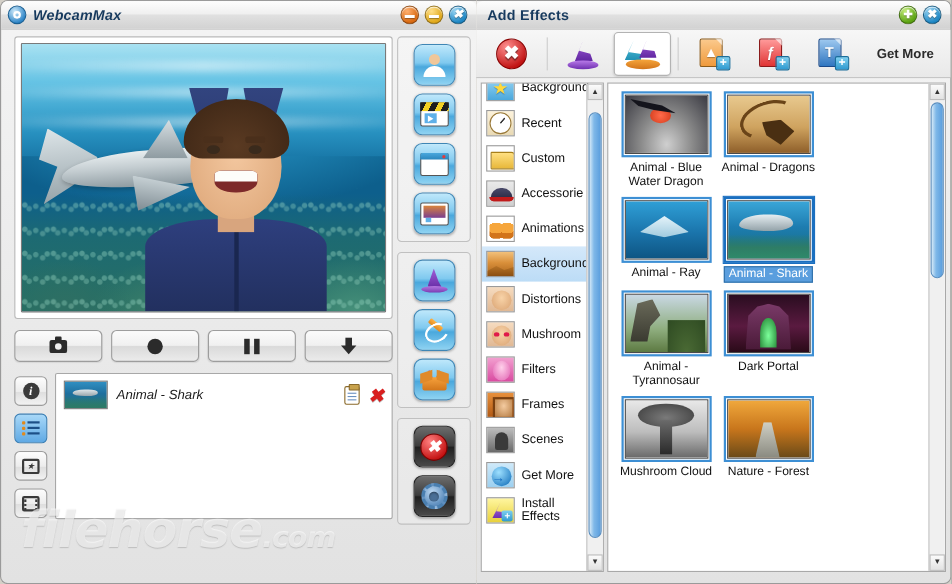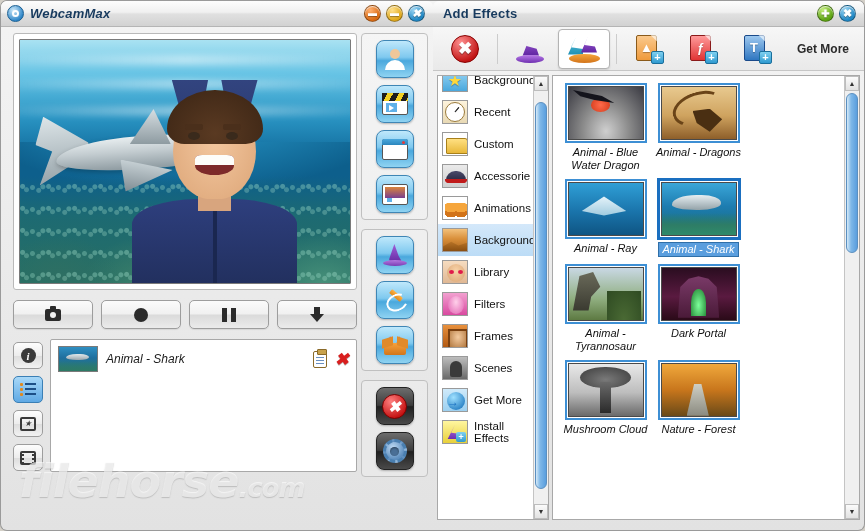--- a/index.html
+++ b/index.html
@@ -329,21 +329,21 @@
   .sb-arrow.bot{ position:absolute; bottom:0; left:0; right:0; }
   .sb-thumb { position:absolute; left:1px; right:1px; border-radius:6px;
      background: linear-gradient(90deg,#d6eaf8,#7fb8e8 40%,#5a9ede 100%);
      border:1px solid #5a8fc0; }
 
   
   .grid-wrap { flex:1; background:#fff; border:1px solid #a8a8a8; position:relative;
      overflow:hidden; }
   .grid { display:flex; flex-wrap:wrap; padding:3px 2px 0 6px; gap:0; width:286px; }
   .gcell { width:93px; padding:4px 2px 3px 2px; display:flex; flex-direction:column;
-     align-items:center;font-style:italic; }
+     align-items:center; }
   .gthumb { width:82px; height:60px; border:2px solid #3d8fd4; padding:1px; background:#fff; }
   .gcell.sel .gthumb { border-color:#1a6fc0; box-shadow:0 0 0 1px #1a6fc0; }
   .gthumb .inner { width:100%; height:100%; border:1px solid #4a4a4a; overflow:hidden;
      position:relative; }
   .glabel { font-size:11px; color:#111; text-align:center; line-height:1.18; margin-top:3px;
      max-width:90px; }
   .gcell.sel .glabel { background:#5a9ede; color:#fff; padding:0 3px; border:1px solid #2f6fa8; }
 
   
   .art { position:absolute; inset:0; }
@@ -722,25 +722,29 @@
             </div>
             <div class="cat-item">
               <span class="cat-ic ci-anim"></span>
               <span class="cat-label">Animations</span>
             </div>
             <div class="cat-item sel">
               <span class="cat-ic ci-bg"></span>
               <span class="cat-label">Background</span>
             </div>
             <div class="cat-item">
+              <span class="cat-ic ci-dist"></span>
+              <span class="cat-label">Distortions</span>
+            </div>
+            <div class="cat-item">
               <span class="cat-ic ci-emot">
                 <i></i>
                 <i></i>
               </span>
-              <span class="cat-label">Library</span>
+              <span class="cat-label">Mushroom</span>
             </div>
             <div class="cat-item">
               <span class="cat-ic ci-filters"></span>
               <span class="cat-label">Filters</span>
             </div>
             <div class="cat-item">
               <span class="cat-ic ci-frames"></span>
               <span class="cat-label">Frames</span>
             </div>
             <div class="cat-item">

